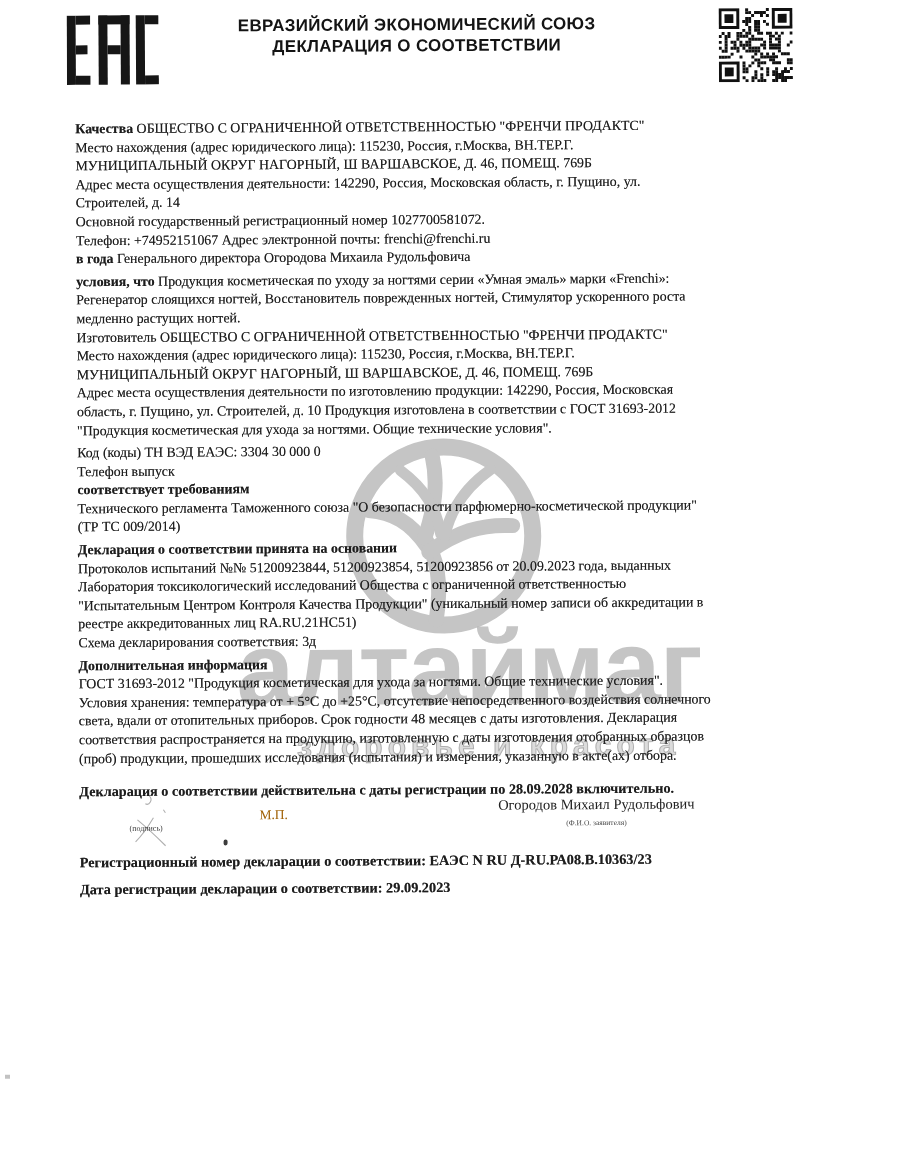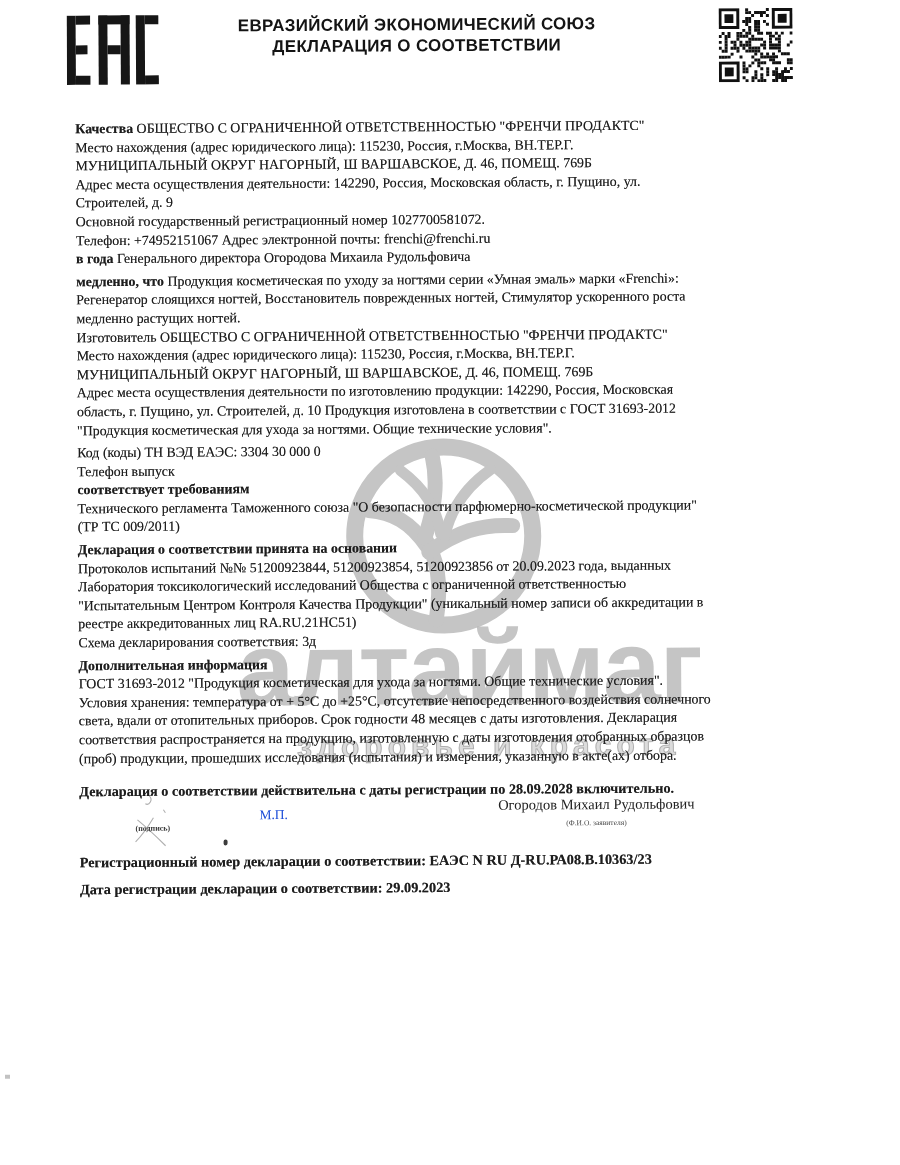--- a/index.html
+++ b/index.html
@@ -25,22 +25,22 @@
   
   .doc-body{position:absolute;left:78px;top:118px;width:770px;z-index:1;
             font-size:13.9px;text-shadow:0 0 .5px rgba(45,45,45,.65);}
   .line{line-height:18.6px;white-space:nowrap;}
   .line.gap{margin-top:4px;}
   .line b{font-weight:bold;}
 
   .abs{position:absolute;z-index:1;}
   .validity{left:78px;top:781px;font-weight:bold;font-size:14.2px;white-space:nowrap;
             text-shadow:0 0 .5px rgba(45,45,45,.65);}
-  .stamp{left:258px;top:806px;font-size:13.5px;color:#1d4ed8;}
-  .sign-caption{left:134px;top:822px;font-size:8px;color:#3a3a3a;font-weight:bold;}
+  .stamp{left:258px;top:806px;font-size:13.5px;color:#a16207;}
+  .sign-caption{left:128px;top:822px;font-size:8px;color:#3a3a3a;}
   .sig-marks{left:118px;top:788px;width:90px;height:60px;opacity:.55;}
   .ink-dot{left:222px;top:838px;width:4px;height:6px;background:#3c3c3c;border-radius:2px;}
   .holder-name{left:450px;top:797px;width:290px;text-align:center;font-size:14.5px;color:#222;}
   .name-caption{left:450px;top:819px;width:290px;text-align:center;font-size:7.5px;color:#444;}
   .reg-number{left:78px;top:852px;font-weight:bold;font-size:14.3px;white-space:nowrap;
               text-shadow:0 0 .5px rgba(45,45,45,.65);}
   .reg-date{left:78px;top:879px;font-weight:bold;font-size:14.3px;white-space:nowrap;
             text-shadow:0 0 .5px rgba(45,45,45,.65);}
   .speck{left:2px;top:1072px;width:5px;height:4px;background:#9a9a9a;opacity:.6;}
 </style>
@@ -288,38 +288,38 @@
       </g>
     </svg>
     <div class="wm wm-brand">алтаймаг</div>
     <div class="wm wm-tagline">здоровье и красота</div>
 
     <div class="doc-body" id="doc-body">
         <div class="line"><b>Качества</b><span> ОБЩЕСТВО С ОГРАНИЧЕННОЙ ОТВЕТСТВЕННОСТЬЮ "ФРЕНЧИ ПРОДАКТС"</span></div>
         <div class="line"><span>Место нахождения (адрес юридического лица): 115230, Россия, г.Москва, ВН.ТЕР.Г.</span></div>
         <div class="line"><span>МУНИЦИПАЛЬНЫЙ ОКРУГ НАГОРНЫЙ, Ш ВАРШАВСКОЕ, Д. 46, ПОМЕЩ. 769Б</span></div>
         <div class="line"><span>Адрес места осуществления деятельности: 142290, Россия, Московская область, г. Пущино, ул.</span></div>
-        <div class="line"><span>Строителей, д. 9</span></div>
+        <div class="line"><span>Строителей, д. 14</span></div>
         <div class="line"><span>Основной государственный регистрационный номер 1027700581072.</span></div>
         <div class="line"><span>Телефон: +74952151067 Адрес электронной почты: frenchi@frenchi.ru</span></div>
         <div class="line"><b>в года</b><span> Генерального директора Огородова Михаила Рудольфовича</span></div>
-        <div class="line gap"><b>медленно, что</b><span> Продукция косметическая по уходу за ногтями серии «Умная эмаль» марки «Frenchi»:</span></div>
+        <div class="line gap"><b>условия, что</b><span> Продукция косметическая по уходу за ногтями серии «Умная эмаль» марки «Frenchi»:</span></div>
         <div class="line"><span>Регенератор слоящихся ногтей, Восстановитель поврежденных ногтей, Стимулятор ускоренного роста</span></div>
         <div class="line"><span>медленно растущих ногтей.</span></div>
         <div class="line"><span>Изготовитель ОБЩЕСТВО С ОГРАНИЧЕННОЙ ОТВЕТСТВЕННОСТЬЮ "ФРЕНЧИ ПРОДАКТС"</span></div>
         <div class="line"><span>Место нахождения (адрес юридического лица): 115230, Россия, г.Москва, ВН.ТЕР.Г.</span></div>
         <div class="line"><span>МУНИЦИПАЛЬНЫЙ ОКРУГ НАГОРНЫЙ, Ш ВАРШАВСКОЕ, Д. 46, ПОМЕЩ. 769Б</span></div>
         <div class="line"><span>Адрес места осуществления деятельности по изготовлению продукции: 142290, Россия, Московская</span></div>
         <div class="line"><span>область, г. Пущино, ул. Строителей, д. 10 Продукция изготовлена в соответствии с ГОСТ 31693-2012</span></div>
         <div class="line"><span>"Продукция косметическая для ухода за ногтями. Общие технические условия".</span></div>
         <div class="line gap"><span>Код (коды) ТН ВЭД ЕАЭС: 3304 30 000 0</span></div>
         <div class="line"><span>Телефон выпуск</span></div>
         <div class="line"><b>соответствует требованиям</b></div>
         <div class="line"><span>Технического регламента Таможенного союза "О безопасности парфюмерно-косметической продукции"</span></div>
-        <div class="line"><span>(ТР ТС 009/2011)</span></div>
+        <div class="line"><span>(ТР ТС 009/2014)</span></div>
         <div class="line gap"><b>Декларация о соответствии принята на основании</b></div>
         <div class="line"><span>Протоколов испытаний №№ 51200923844, 51200923854, 51200923856 от 20.09.2023 года, выданных</span></div>
         <div class="line"><span>Лаборатория токсикологический исследований Общества с ограниченной ответственностью</span></div>
         <div class="line"><span>"Испытательным Центром Контроля Качества Продукции" (уникальный номер записи об аккредитации в</span></div>
         <div class="line"><span>реестре аккредитованных лиц RA.RU.21НС51)</span></div>
         <div class="line"><span>Схема декларирования соответствия: 3д</span></div>
         <div class="line gap"><b>Дополнительная информация</b></div>
         <div class="line"><span>ГОСТ 31693-2012 "Продукция косметическая для ухода за ногтями. Общие технические условия".</span></div>
         <div class="line"><span>Условия хранения: температура от + 5°С до +25°С, отсутствие непосредственного воздействия солнечного</span></div>
         <div class="line"><span>света, вдали от отопительных приборов. Срок годности 48 месяцев с даты изготовления. Декларация</span></div>

